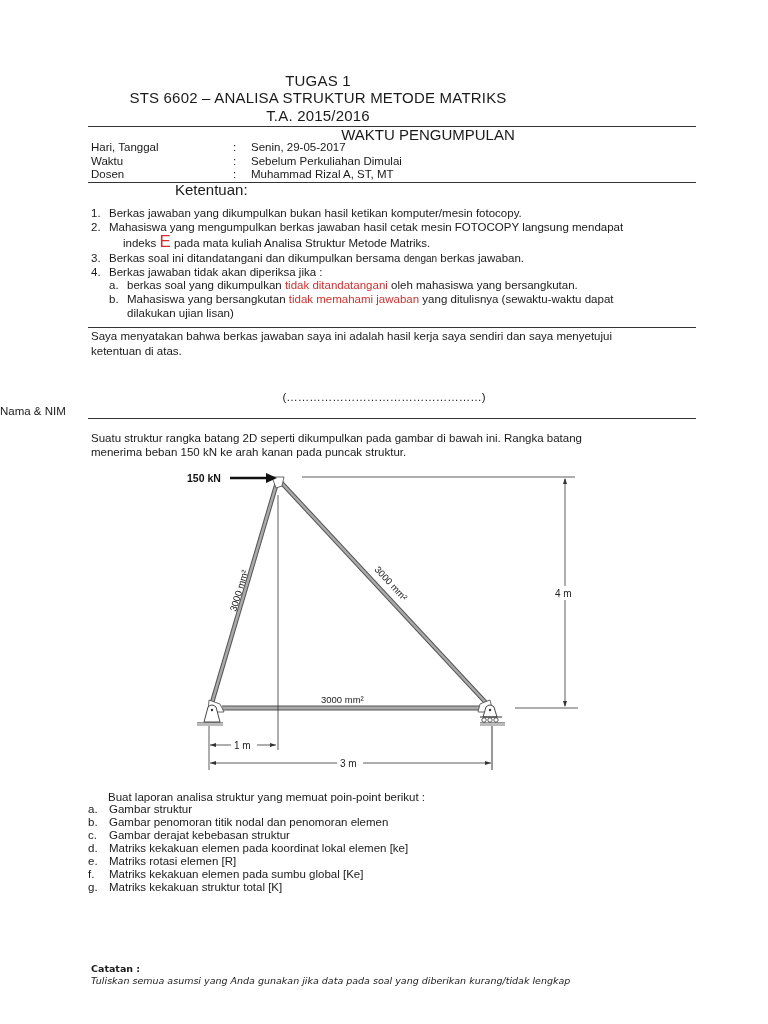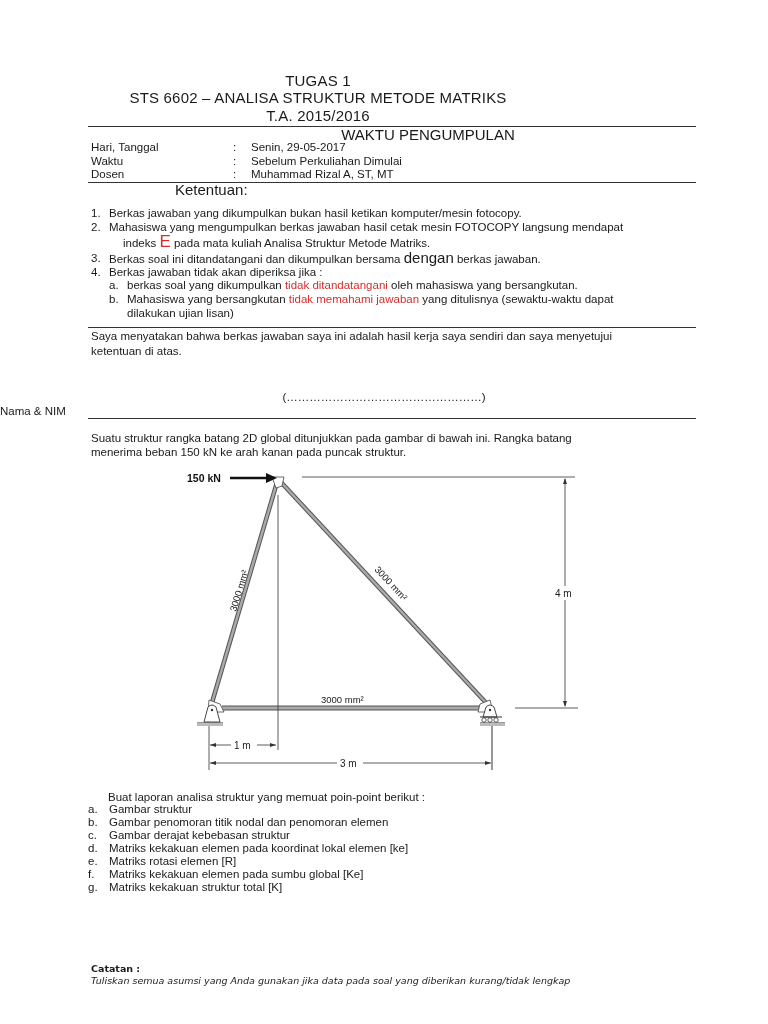--- a/index.html
+++ b/index.html
@@ -11,21 +11,21 @@
   .small { font-size:15px; line-height:14px;margin-left:44px; }
   .row { position:absolute; left:91px; font-size:11.5px; }
   .row .k { position:absolute; left:0; width:140px; }
   .row .c { position:absolute; left:142px; }
   .row .v { position:absolute; left:160px; white-space:nowrap; }
   .li { position:absolute; font-size:11.5px; line-height:14px; }
   .num { position:absolute; left:0; }
   .txt { position:absolute; left:18px; white-space:nowrap; }
   .red { color:#d42f2f; }
   .bigE { color:#d42f2f; font-size:17px; line-height:12px; }
-  .dengan { font-size:15px; }
+  .dengan { font-size:10px; }
   .task { position:absolute; left:88px; font-size:11.5px; line-height:13px; }
   .task .l { position:absolute; left:0; }
   .task .t { position:absolute; left:21px; white-space:nowrap; }
   .note { font-family:"DejaVu Sans", sans-serif; font-size:9.5px; }
   svg text { font-family:"Liberation Sans", sans-serif; }
 </style>
 </head>
 <body>
 
 <div class="abs title" style="top:72px;">TUGAS 1</div>
@@ -88,21 +88,21 @@
 <div class="abs rule" style="top:327px;"></div>
 
 <div class="li" style="top:329px; left:91px; white-space:nowrap;">Saya menyatakan bahwa berkas jawaban saya ini adalah hasil kerja saya sendiri dan saya menyetujui</div>
 <div class="li" style="top:344px; left:91px;">ketentuan di atas.</div>
 
 <div class="li" style="top:390px; left:0; width:768px; text-align:center;">(……………………………………………)</div>
 <div class="li" style="top:404px; left:0; width:768px; ">Nama &amp; NIM</div>
 
 <div class="abs rule" style="top:418px;"></div>
 
-<div class="li" style="top:431px; left:91px; white-space:nowrap;">Suatu struktur rangka batang 2D global ditunjukkan pada gambar di bawah ini. Rangka batang</div>
+<div class="li" style="top:431px; left:91px; white-space:nowrap;">Suatu struktur rangka batang 2D seperti dikumpulkan pada gambar di bawah ini. Rangka batang</div>
 <div class="li" style="top:445px; left:91px; white-space:nowrap;">menerima beban 150 kN ke arah kanan pada puncak struktur.</div>
 
 <svg class="abs" style="left:0; top:0;" width="768" height="1024">
 
   <g>
     <line x1="211" y1="706" x2="278" y2="479" stroke="#555" stroke-width="4.5"></line>
     <line x1="211" y1="706" x2="278" y2="479" stroke="#aaa" stroke-width="2.5"></line>
     <line x1="278" y1="479" x2="489" y2="706" stroke="#555" stroke-width="4.5"></line>
     <line x1="278" y1="479" x2="489" y2="706" stroke="#aaa" stroke-width="2.5"></line>
     <line x1="222" y1="708" x2="482" y2="708" stroke="#555" stroke-width="5"></line>

